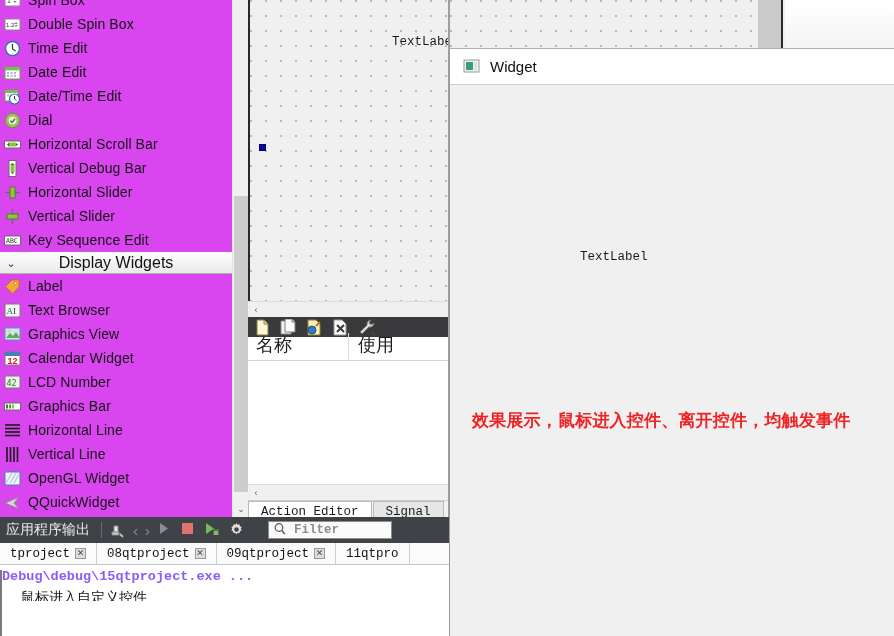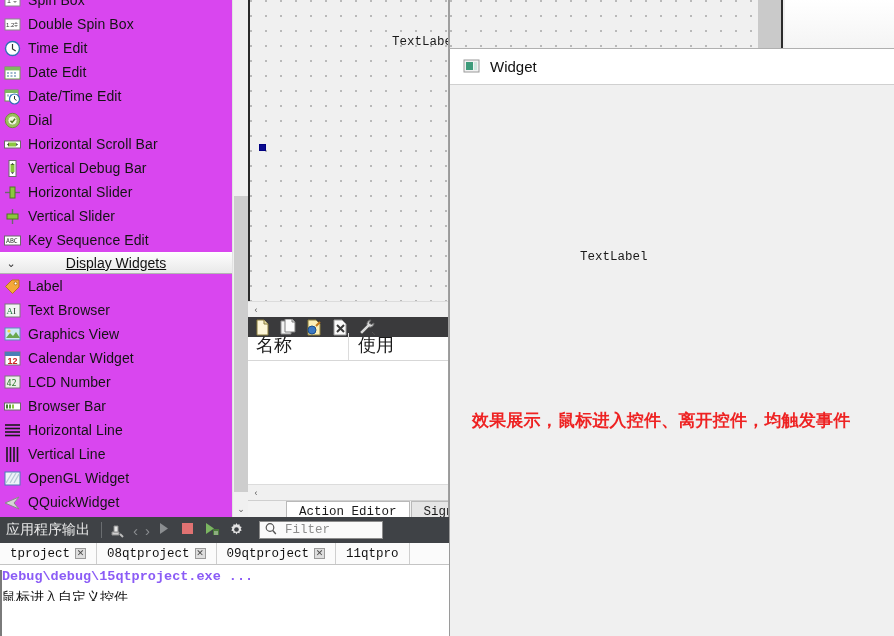--- a/index.html
+++ b/index.html
@@ -26,21 +26,21 @@
   .wb-row .wb-label { font-size: 14px; color: #141414; letter-spacing: .1px; }
   .wb-group {
     display: flex; align-items: center; height: 22px;
     background: linear-gradient(#fdfdfd, #e9e9e9);
     border-top: 1px solid #ffffff;
     border-bottom: 1px solid #b4b4b4;
     font-size: 13.5px; color: #111;
     position: relative;
   }
   .wb-group .chev { width: 22px; text-align: center; font-size: 11px; color: #333; }
-  .wb-group .gname { flex: 1; text-align: center; padding-right: 22px; font-size: 14px; text-decoration: underline;}
+  .wb-group .gname { flex: 1; text-align: center; padding-right: 22px; font-size: 16px;}
 
   
   .ic { width: 17px; height: 17px; flex: 0 0 17px; position: relative; display:inline-block; }
   .ic svg { display: block; }
 
   
   #wb-scroll {
     position: absolute; left: 232px; top: 0; width: 16px; height: 517px;
     background: #f0f0f0; border-left: 1px solid #e2e2e2;
   }
@@ -111,21 +111,21 @@
   #ae-tabs {
     height: 22px; background: #f2f2f2; display: flex; align-items: flex-end;
     border-top: 1px solid #cfcfcf;
   }
   #ae-tabs .tab {
     font-family: "Liberation Mono", monospace; font-size: 12.5px;
     padding: 2px 12px 3px; height: 21px; line-height: 17px;
     border: 1px solid #b9b9b9; border-bottom: none; background: #e6e6e6;
     margin-right: 1px; white-space: nowrap;
   }
-  #ae-tabs .tab.active { background: #ffffff; margin-left: 38px; }
+  #ae-tabs .tab.active { background: #ffffff; }
 
   
   #center-gap {
     position: absolute; left: 448px; top: 0; width: 2px; height: 517px;
     background: #9f9f9f;
   }
 
   
   #canvas-right {
     position: absolute; left: 450px; top: 0; width: 444px; height: 62px;
@@ -169,23 +169,23 @@
     background: #ffffff; overflow: hidden;
   }
   #op-titlebar {
     height: 26px; background: #3f4246; display: flex; align-items: center;
     color: #e9e9e9;
   }
   #op-title { font-size: 14px; padding-left: 6px; white-space: nowrap; }
   #op-sep { width: 1px; height: 16px; background: #6a6d70; margin: 0 7px 0 11px; }
   #op-tools { display: flex; align-items: center; gap: 7px; }
   #op-filter {
-    margin-left: 6px; height: 18px; width: 124px; background: #fafafa;
+    margin-left: 15px; height: 18px; width: 124px; background: #fafafa;
     border: 1px solid #8c8c8c; display: flex; align-items: center;
-    gap: 4px; padding-left: 4px;
+    gap: 4px; padding-left: 4px; font-weight: bold;
   }
   #op-filter .ph {
     font-family: "Liberation Mono", monospace; font-size: 12.5px; color: #8d8d8d;
   }
   #op-tabs {
     height: 22px; background: #fbfbfb; display: flex; align-items: stretch;
     border-bottom: 1px solid #c4c4c4; overflow: hidden;
   }
   #op-tabs .otab {
     display: flex; align-items: center; gap: 5px;
@@ -196,21 +196,21 @@
     width: 11px; height: 11px; border: 1px solid #9a9a9a; background: #dedede;
     color: #4a4a4a; font-size: 9px; line-height: 9px; text-align: center;
     font-family: "Liberation Sans", sans-serif;
   }
   #op-log { padding: 1px 0 0 2px; }
   #op-log .line {
     font-family: "Liberation Mono", monospace; font-size: 13.5px;
     line-height: 21px; white-space: nowrap; color: #111;
   }
   #op-log .line.debug { color: #8b5cf6; font-weight: bold; }
-  #op-log .line.cn { font-family: "Liberation Sans", sans-serif; font-size: 14px; }
+  #op-log .line.cn { font-family: "Liberation Sans", sans-serif; font-size: 14px; padding-left: 19px; }
   #op-leftbar {
     position: absolute; left: 0; top: 570px; width: 2px; height: 66px; background: #7a7a7a;
   }
 </style>
 </head>
 <body>
 
 <div id="root">
 
   <div id="widget-box">
@@ -395,21 +395,21 @@
         </div>
         <div class="wb-row">
           <span class="ic">
             <svg width="17" height="17" viewBox="0 0 17 17">
               <rect x="0.5" y="5" width="16" height="7" fill="#fff" stroke="#6a6a6a"></rect>
               <rect x="2" y="6.5" width="2" height="4" fill="#3f7a2f"></rect>
               <rect x="5" y="6.5" width="2" height="4" fill="#5a9b3f"></rect>
               <rect x="8" y="6.5" width="2" height="4" fill="#8cc63f"></rect>
             </svg>
           </span>
-          <span class="wb-label">Browser Bar</span>
+          <span class="wb-label">Graphics Bar</span>
         </div>
         <div class="wb-row">
           <span class="ic">
             <svg width="17" height="17" viewBox="0 0 17 17">
               <g stroke="#1a1a1a" stroke-width="1.6">
                 <path d="M1 3h15"></path>
                 <path d="M1 6.5h15"></path>
                 <path d="M1 10h15"></path>
                 <path d="M1 13.5h15"></path>
               </g>

